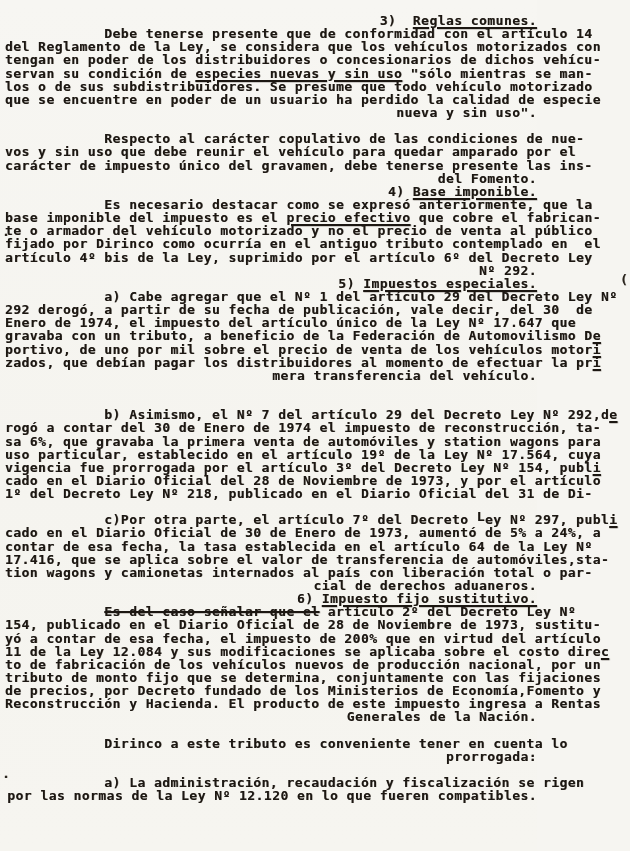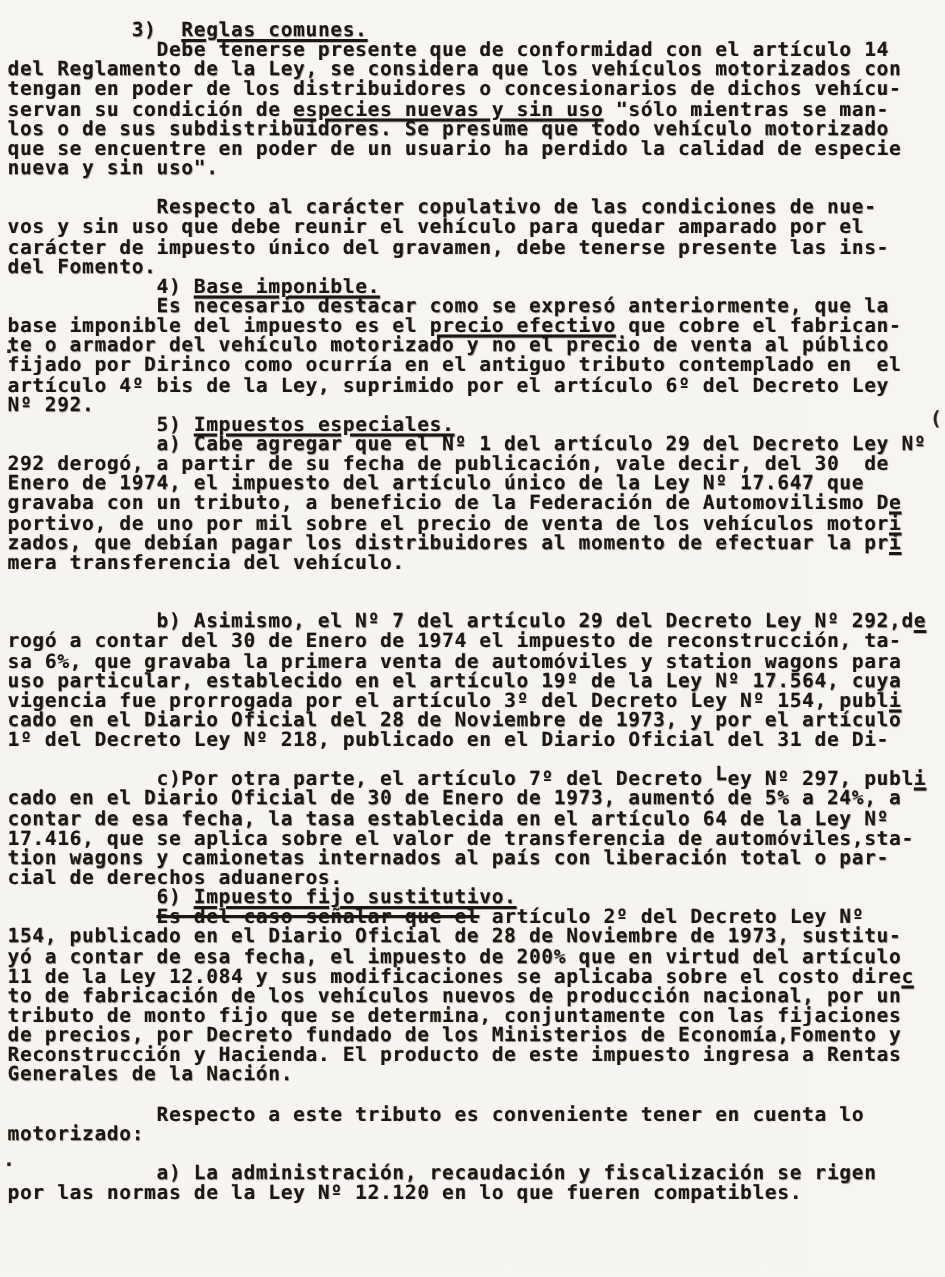--- a/index.html
+++ b/index.html
@@ -10,20 +10,21 @@
   .page{
     position:relative;width:537px;height:851px;box-sizing:border-box;
     padding:13px 0 0 5px;
     background:linear-gradient(180deg,#f7f6f2 0%,#f5f4ef 55%,#f6f5f0 100%);
     font-family:"DejaVu Sans Mono",monospace;
     font-weight:700;
     font-size:13px;
     letter-spacing:.45px;
     color:#1c1712;
     text-shadow:.4px .4px .5px rgba(30,22,14,.5);
+    text-align:right;
   }
   .line{height:13.15px;white-space:pre;}
   .u{text-decoration:underline;text-decoration-thickness:1.7px;text-underline-offset:1.5px;}
   .s{text-decoration:line-through;text-decoration-thickness:1.9px;}
   .sup{position:relative;top:-3.5px;}
   .artifact{position:absolute;font-weight:700;color:#2a241d;}
 </style>
 </head>
 <body>
 
@@ -77,22 +78,22 @@
       <div class="line"><span>            </span><span class="s">Es del caso señalar que el</span><span> artículo 2º del Decreto Ley Nº</span></div>
       <div class="line"><span>154, publicado en el Diario Oficial de 28 de Noviembre de 1973, sustitu-</span></div>
       <div class="line"><span>yó a contar de esa fecha, el impuesto de 200% que en virtud del artículo</span></div>
       <div class="line"><span>11 de la Ley 12.084 y sus modificaciones se aplicaba sobre el costo dire</span><span class="u">c</span></div>
       <div class="line"><span>to de fabricación de los vehículos nuevos de producción nacional, por un</span></div>
       <div class="line"><span>tributo de monto fijo que se determina, conjuntamente con las fijaciones</span></div>
       <div class="line"><span>de precios, por Decreto fundado de los Ministerios de Economía,Fomento y</span></div>
       <div class="line"><span>Reconstrucción y Hacienda. El producto de este impuesto ingresa a Rentas</span></div>
       <div class="line"><span>Generales de la Nación.</span></div>
       <div class="line"><span></span></div>
-      <div class="line"><span>            Respecto a este tributo es conveniente tener en cuenta lo</span></div>
-      <div class="line"><span>motorizado:</span></div>
+      <div class="line"><span>            Dirinco a este tributo es conveniente tener en cuenta lo</span></div>
+      <div class="line"><span>prorrogada:</span></div>
       <div class="line"><span></span></div>
       <div class="line"><span>            a) La administración, recaudación y fiscalización se rigen</span></div>
       <div class="line"><span>por las normas de la Ley Nº 12.120 en lo que fueren compatibles.</span></div>
     </div>
 <span class="artifact" style="left: 620px; top: 272px;">(</span>
     <span class="artifact" style="left: 2px; top: 224px;">.</span>
     <span class="artifact" style="left: 2px; top: 766px;">.</span>
   </div>
 
 </body></html>

